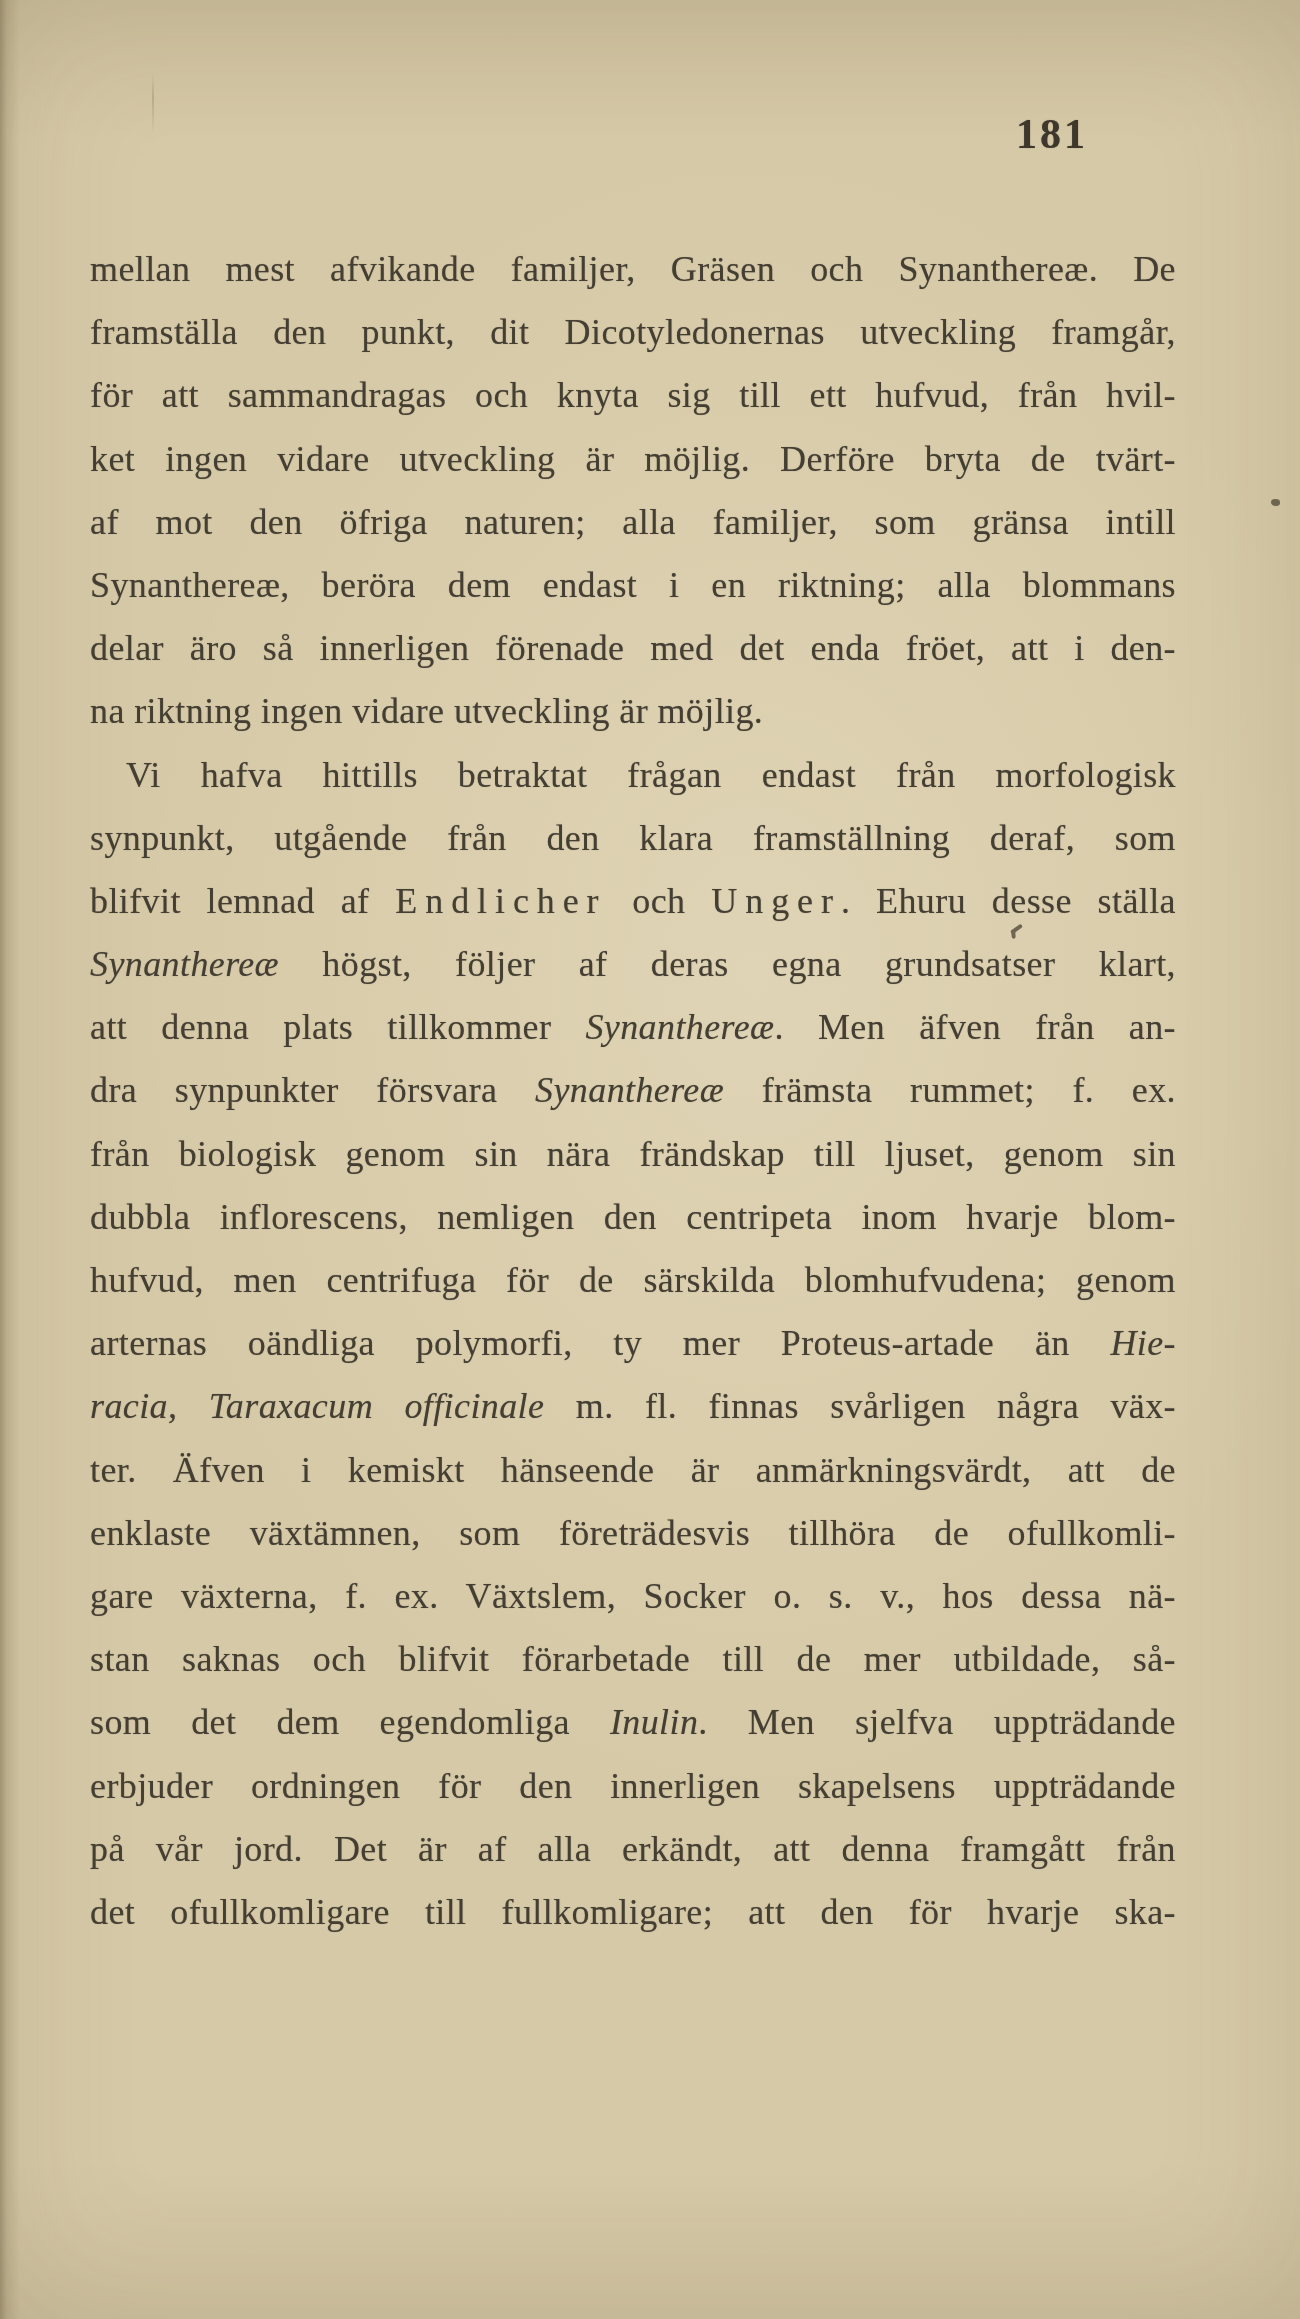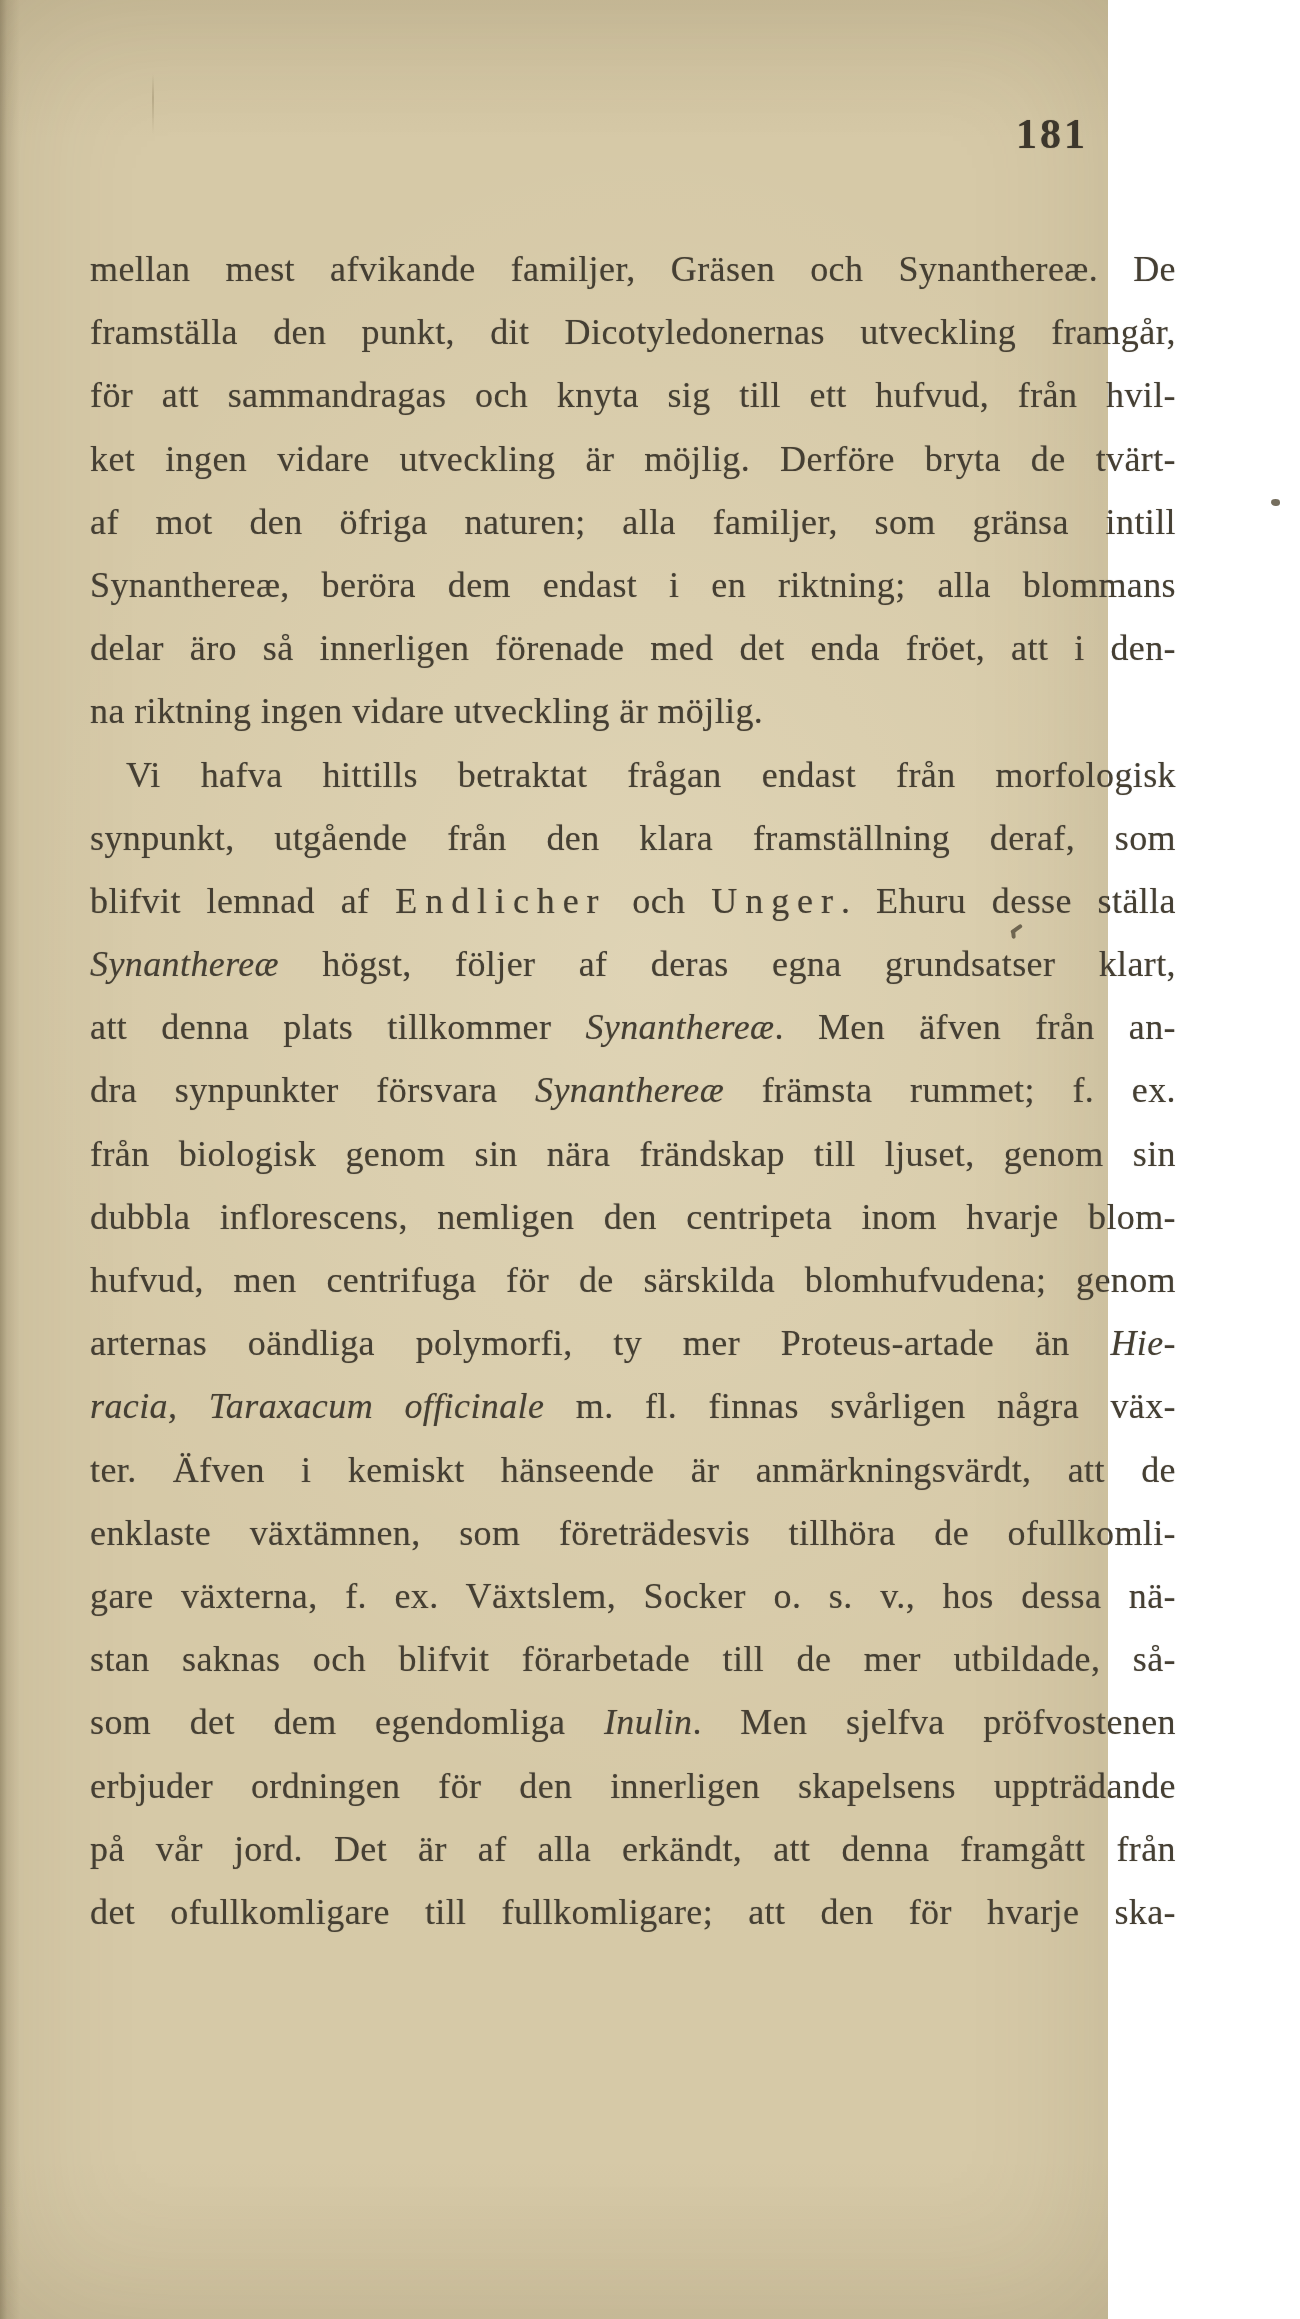--- a/index.html
+++ b/index.html
@@ -4,21 +4,21 @@
 <style>
   html, body {
     margin: 0;
     padding: 0;
     width: 1300px;
     height: 2319px;
     overflow: hidden;
   }
   .scan {
     position: relative;
-    width: 1108px;
+    width: 1300px;
     height: 2319px;
     background:
       radial-gradient(ellipse 900px 1200px at 58% 42%, rgba(255,250,232,0.22), rgba(255,250,232,0) 70%),
       linear-gradient(90deg, rgba(86,74,48,0.38) 0px, rgba(86,74,48,0.14) 7px, rgba(86,74,48,0) 20px),
       linear-gradient(180deg, rgba(120,104,66,0.10) 0px, rgba(120,104,66,0) 140px),
       linear-gradient(0deg, rgba(120,104,66,0.08) 0px, rgba(120,104,66,0) 160px),
       #d6c9a7;
     box-shadow: inset 0 0 140px rgba(96,82,52,0.16);
     font-family: "Liberation Serif", "DejaVu Serif", serif;
     color: #453f33;
@@ -106,21 +106,21 @@
       <div class="line"><span>dra synpunkter försvara </span><span class="it">Synanthereæ</span><span> främsta rummet; f. ex.</span></div>
       <div class="line"><span>från biologisk genom sin nära frändskap till ljuset, genom sin</span></div>
       <div class="line"><span>dubbla inflorescens, nemligen den centripeta inom hvarje blom-</span></div>
       <div class="line"><span>hufvud, men centrifuga för de särskilda blomhufvudena; genom</span></div>
       <div class="line"><span>arternas oändliga polymorfi, ty mer Proteus-artade än </span><span class="it">Hie-</span></div>
       <div class="line"><span class="it">racia, Taraxacum officinale</span><span> m. fl. finnas svårligen några väx-</span></div>
       <div class="line"><span>ter. Äfven i kemiskt hänseende är anmärkningsvärdt, att de</span></div>
       <div class="line"><span>enklaste växtämnen, som företrädesvis tillhöra de ofullkomli-</span></div>
       <div class="line"><span>gare växterna, f. ex. Växtslem, Socker o. s. v., hos dessa nä-</span></div>
       <div class="line"><span>stan saknas och blifvit förarbetade till de mer utbildade, så-</span></div>
-      <div class="line"><span>som det dem egendomliga </span><span class="it">Inulin</span><span>. Men sjelfva pröfvostenen</span></div>
+      <div class="line"><span>som det dem egendomliga </span><span class="it">Inulin</span><span>. Men sjelfva uppträdande</span></div>
       <div class="line"><span>erbjuder ordningen för den innerligen skapelsens uppträdande</span></div>
       <div class="line"><span>på vår jord. Det är af alla erkändt, att denna framgått från</span></div>
       <div class="line"><span>det ofullkomligare till fullkomligare; att den för hvarje ska-</span></div>
     </div>
 
   <div class="crease"></div>
 <div class="speck tick" style="left: 1010px; top: 927px;"></div>
     <div class="speck dot" style="left: 1271px; top: 499px;"></div>
   </div>
 

